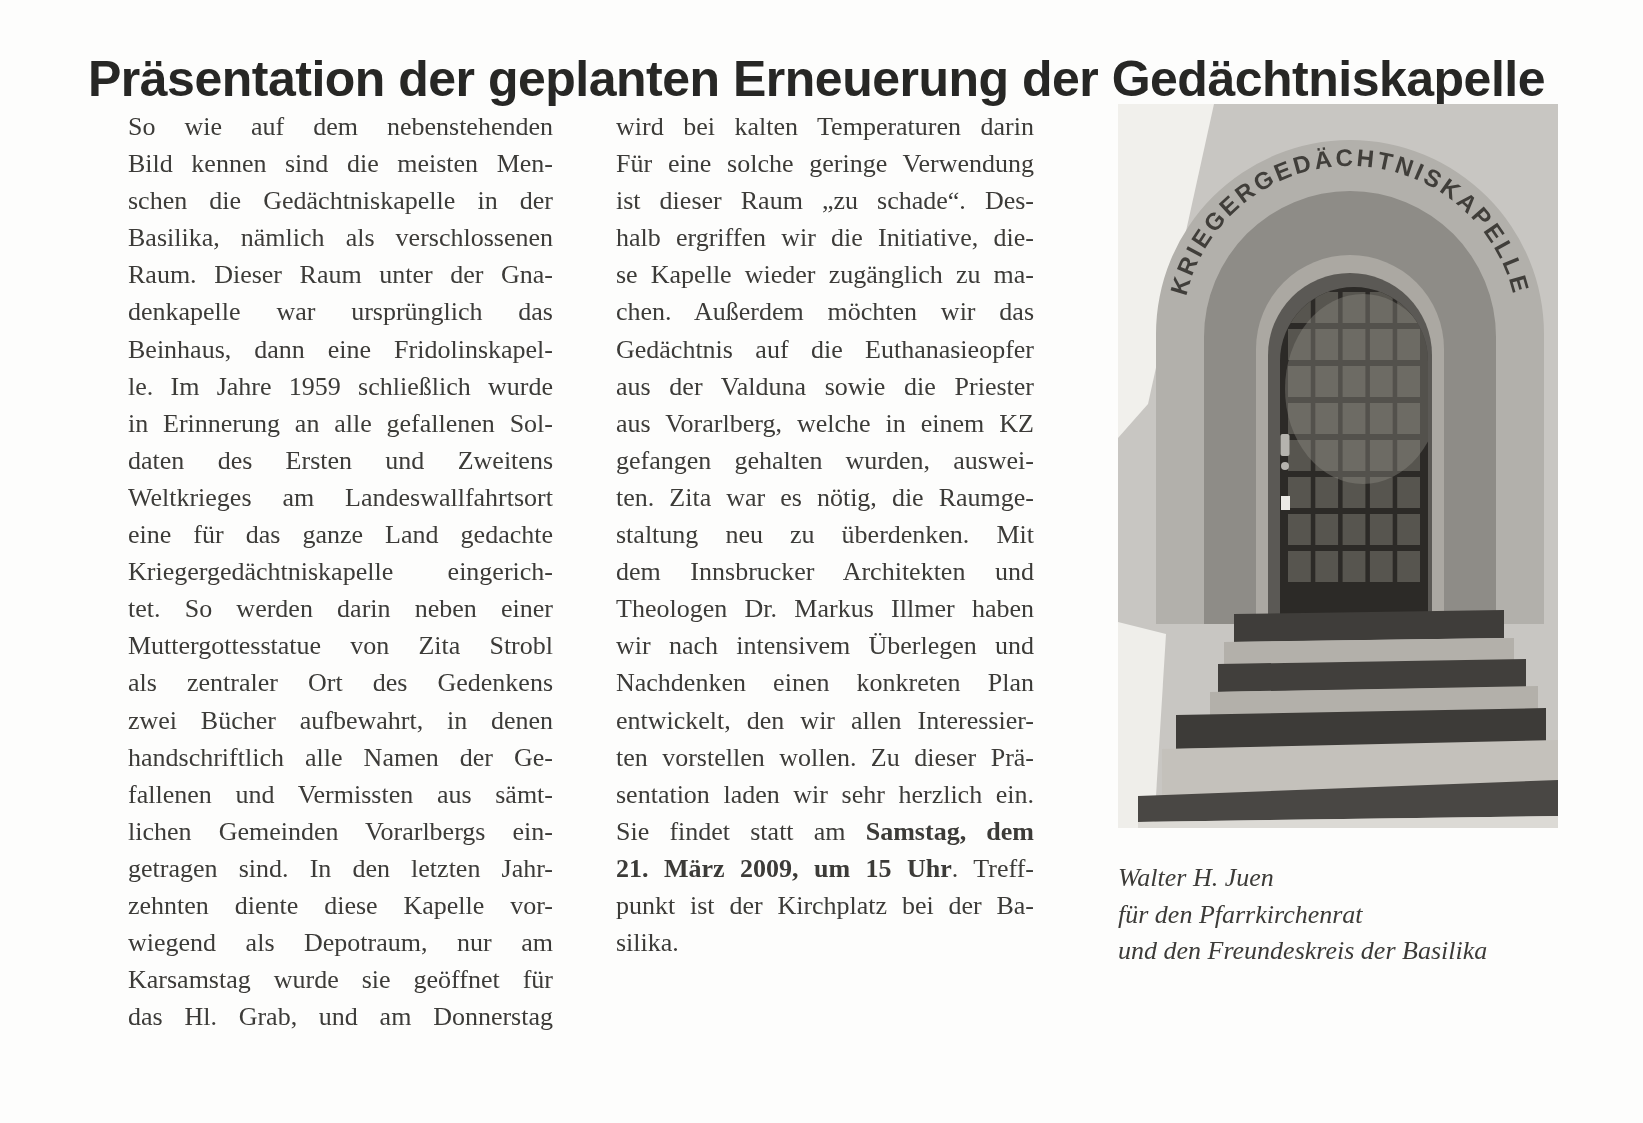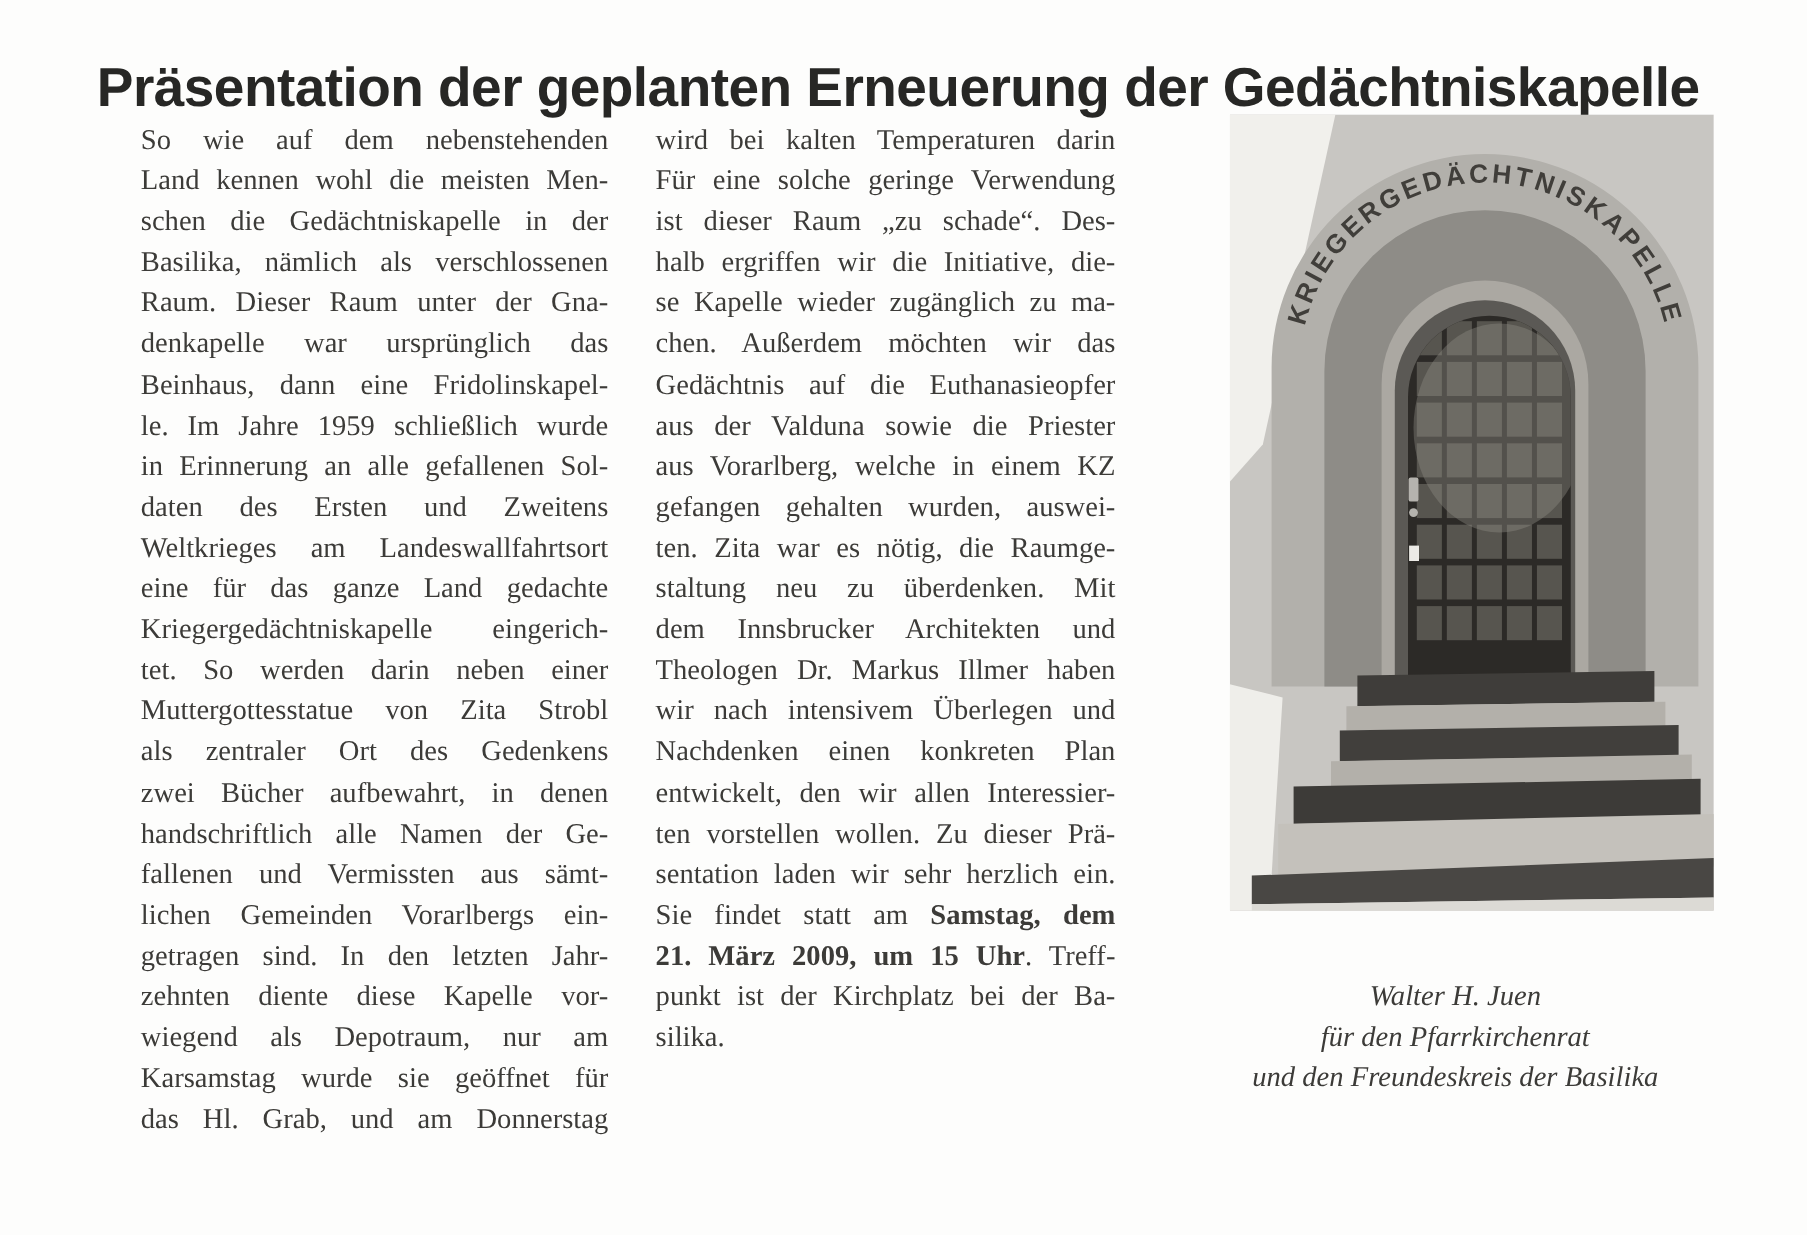--- a/index.html
+++ b/index.html
@@ -15,42 +15,42 @@
     font-family:"Liberation Sans", sans-serif;
     font-weight:bold; font-size:50px; letter-spacing:-0.5px;
     color:#272725; white-space:nowrap;
   }
   .col {
     position:absolute; top:108px;
     font-size:26px; line-height:37.1px;
     color:#3c3b38;
   }
   .col-left { left:88px;  width:465px; }
-  .col-mid  { left:556px; width:458px; }
+  .col-mid  { left:576px; width:458px; }
   .line { text-align:justify; text-align-last:justify; height:37.1px; overflow:visible;margin-left:40px; }
   .line.last { text-align-last:left; }
   .b { font-weight:bold; }
   .photo-frame {
     position:absolute; left:1118px; top:104px;
     width:440px; height:724px;
   }
   .caption {
-    position:absolute; left:1118px; top:888px; width:410px;
-    text-align:center; font-style:italic;
+    position:absolute; left:1118px; top:860px; width:410px;
+    text-align:left; font-style:italic;
     font-size:26px; line-height:36.5px; color:#3c3b38;
   }
 </style>
 </head>
 <body>
 
 <h1 class="title">Präsentation der geplanten Erneuerung der Gedächtniskapelle</h1>
 
 <div class="col col-left">
     <div class="line">So wie auf dem nebenstehenden</div>
-    <div class="line">Land kennen wohl die meisten Men-</div>
+    <div class="line">Bild kennen sind die meisten Men-</div>
     <div class="line">schen die Gedächtniskapelle in der</div>
     <div class="line">Basilika, nämlich als verschlossenen</div>
     <div class="line">Raum. Dieser Raum unter der Gna-</div>
     <div class="line">denkapelle war ursprünglich das</div>
     <div class="line">Beinhaus, dann eine Fridolinskapel-</div>
     <div class="line">le. Im Jahre 1959 schließlich wurde</div>
     <div class="line">in Erinnerung an alle gefallenen Sol-</div>
     <div class="line">daten des Ersten und Zweitens</div>
     <div class="line">Weltkrieges am Landeswallfahrtsort</div>
     <div class="line">eine für das ganze Land gedachte</div>

